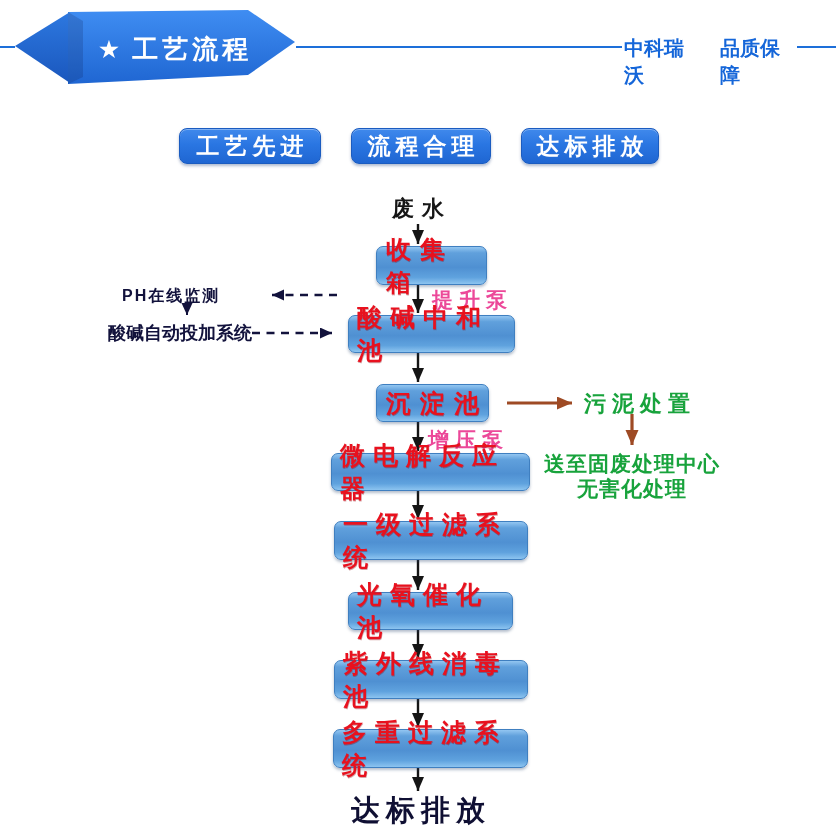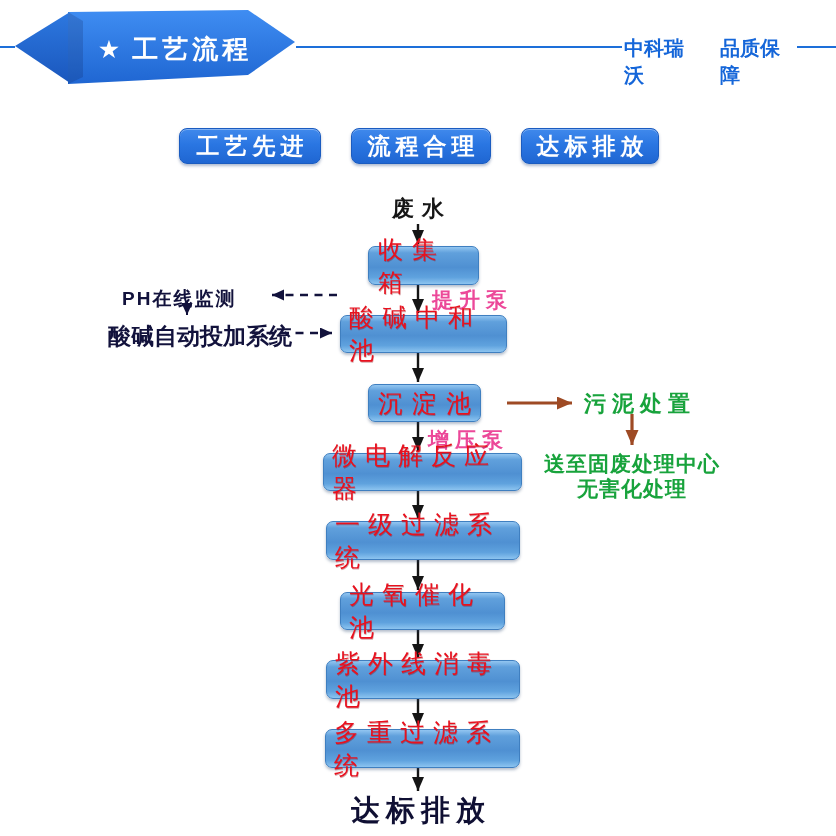--- a/index.html
+++ b/index.html
@@ -34,43 +34,43 @@
   .badge.b2{left:342px;width:140px;}
   .badge.b3{left:512px;width:138px;}
 
   
   .arrow-layer{position:absolute;left:0;top:0;width:836px;height:836px;z-index:1;pointer-events:none;}
   .fbox{position:absolute;z-index:2;border-radius:7px;
         background:linear-gradient(180deg,#93c6f1 0%,#60a0dc 16%,#4f90d2 55%,#5fa2de 82%,#8cc4f0 100%);
         border:1px solid #3f7fc0;
         box-shadow:0 2px 3px rgba(40,70,110,0.35);
         display:flex;align-items:center;justify-content:center;
-        color:#e8111e;font-weight:normal;
+        color:#e8111e;font-weight:bold;
         font-family:"DejaVu Serif","Liberation Serif",serif;
-        text-shadow:0.5px 0.5px 0 rgba(130,0,10,0.35);}
+        text-shadow:0.5px 0.5px 0 rgba(130,0,10,0.35);margin-left:8px;}
   .fbox span{display:block;}
   .fb1{left:368px;top:246px;width:100px;height:37px;font-size:25px;letter-spacing:9px;padding-left:9px;}
   .fb2{left:340px;top:315px;width:157px;height:36px;font-size:25px;letter-spacing:8px;padding-left:8px;}
   .fb3{left:368px;top:384px;width:102px;height:36px;font-size:25px;letter-spacing:9px;padding-left:9px;}
   .fb4{left:323px;top:453px;width:189px;height:36px;font-size:25px;letter-spacing:8px;padding-left:8px;}
   .fb5{left:326px;top:521px;width:184px;height:37px;font-size:25px;letter-spacing:8px;padding-left:8px;}
   .fb6{left:340px;top:592px;width:155px;height:36px;font-size:25px;letter-spacing:8px;padding-left:8px;}
   .fb7{left:326px;top:660px;width:184px;height:37px;font-size:25px;letter-spacing:8px;padding-left:8px;}
   .fb8{left:325px;top:729px;width:185px;height:37px;font-size:25px;letter-spacing:8px;padding-left:8px;}
 
   .flow-label{position:absolute;z-index:2;font-weight:bold;
               font-family:"DejaVu Serif","Liberation Serif",serif;}
   .lbl-input{left:358px;top:194px;width:120px;text-align:center;
              font-size:22px;color:#161616;letter-spacing:8px;padding-left:8px;box-sizing:border-box;}
   .lbl-pump{color:#ec4899;font-size:21px;letter-spacing:6px;}
   .lbl-lift{left:432px;top:286px;}
   .lbl-boost{left:428px;top:426px;}
   .lbl-navy{color:#12123c;font-family:"Liberation Sans","DejaVu Sans",sans-serif;}
-  .lbl-monitor{left:122px;top:286px;font-size:19px;letter-spacing:2px;}
-  .lbl-dosing{left:108px;top:321px;font-size:23px;letter-spacing:0px;}
+  .lbl-monitor{left:122px;top:286px;font-size:16px;letter-spacing:2px;}
+  .lbl-dosing{left:108px;top:321px;font-size:18px;letter-spacing:0px;}
   .lbl-green{color:#18a33c;}
   .lbl-sludge{left:584px;top:389px;font-size:22px;letter-spacing:6px;}
   .lbl-disposal{left:540px;top:451px;width:184px;text-align:center;
                 font-size:21px;line-height:25px;letter-spacing:1px;}
   .lbl-output{left:298px;top:791px;width:240px;text-align:center;
               font-size:29px;color:#0f0f33;letter-spacing:6px;padding-left:6px;box-sizing:border-box;}
 </style>
 </head>
 <body>
 

